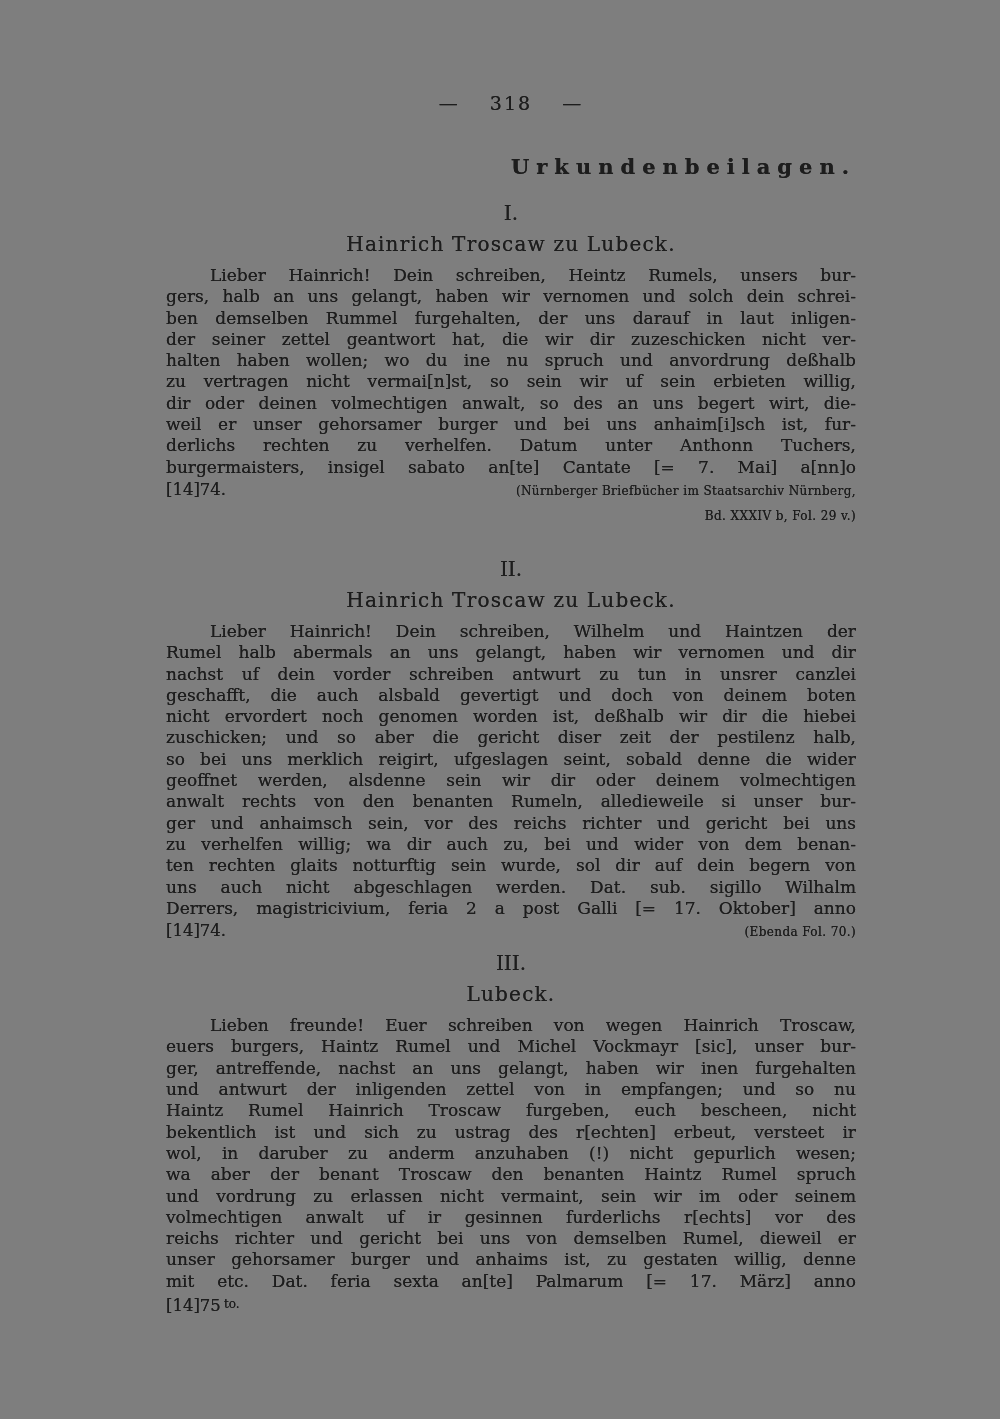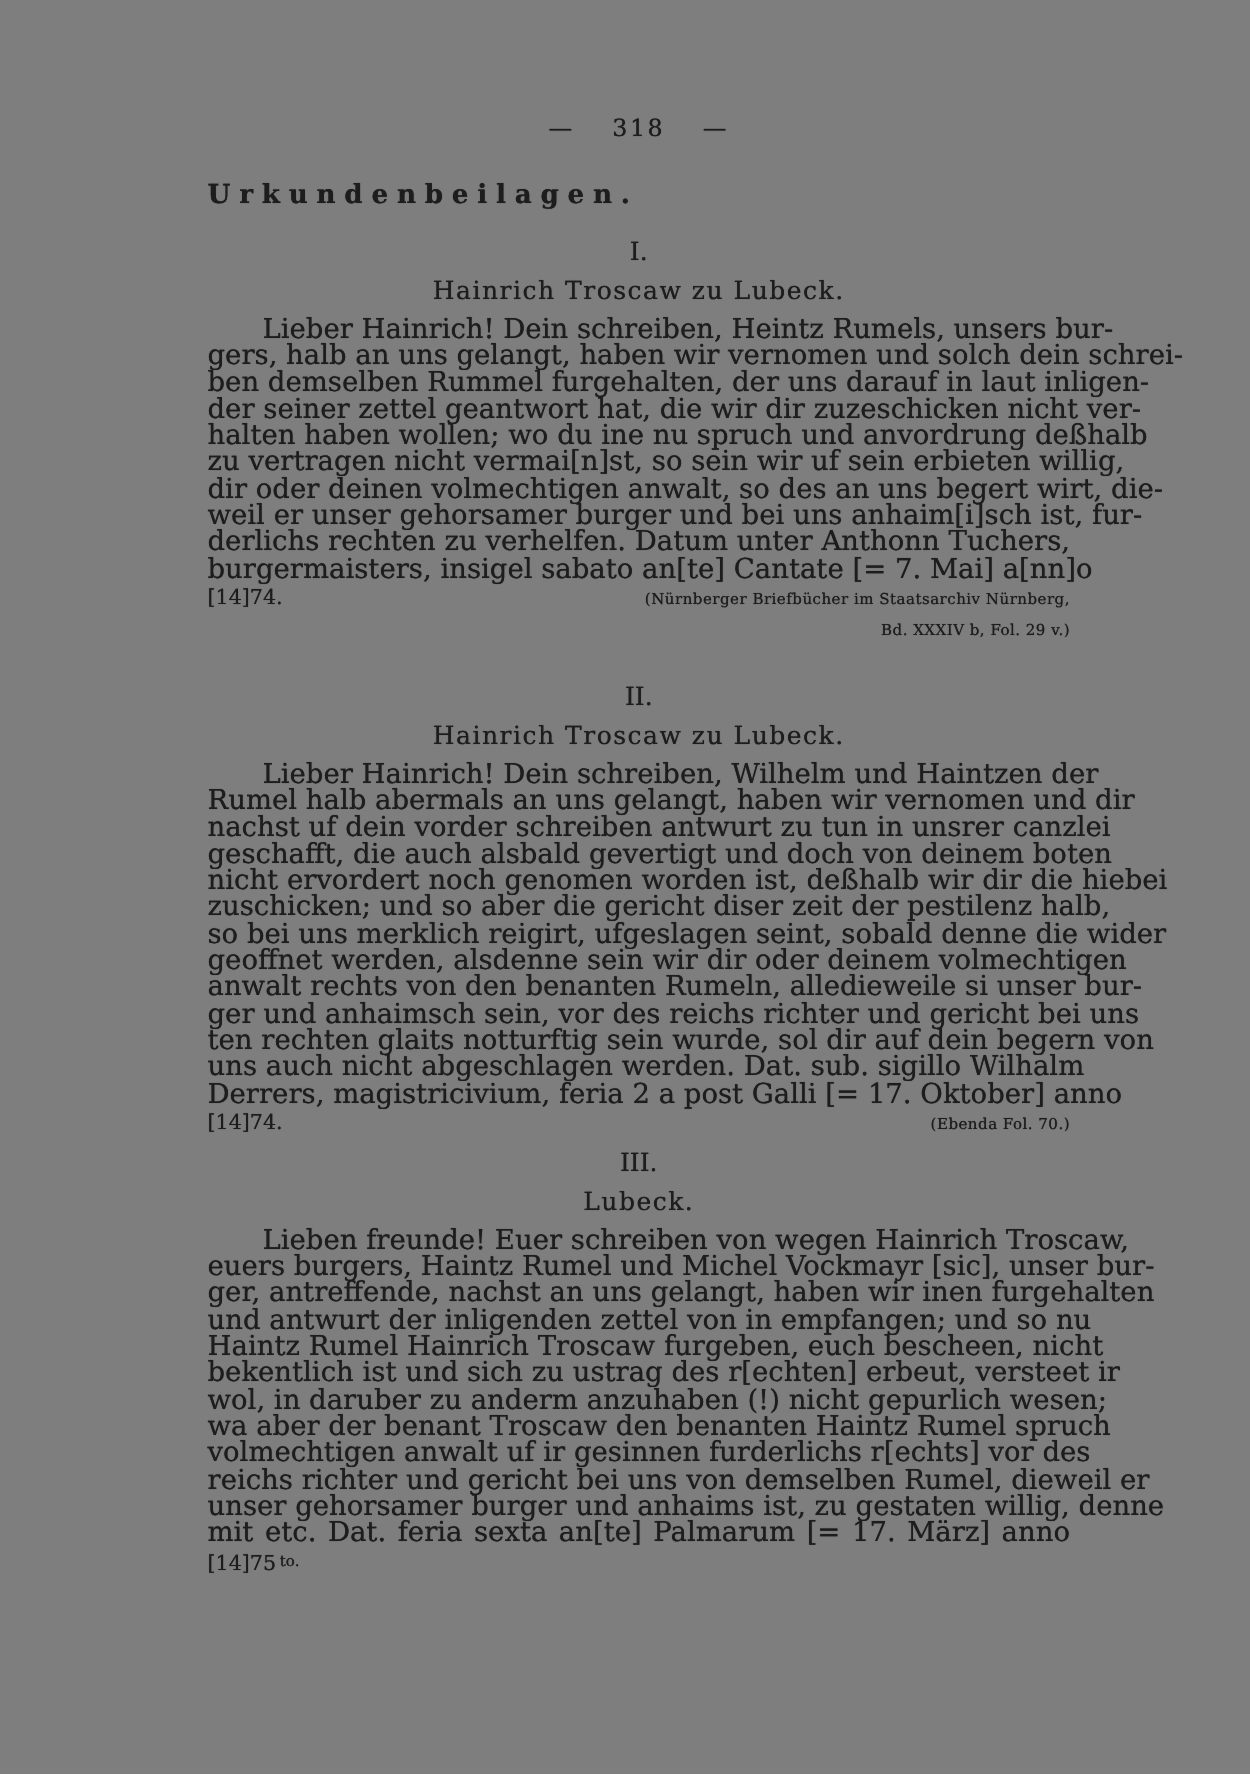--- a/index.html
+++ b/index.html
@@ -15,26 +15,26 @@
   .content {
     position:absolute; left:166px; top:0; width:690px;
     text-shadow:0 0 0.6px rgba(15,15,15,0.8);
   }
   .pageno {
     margin-top:92px;
     display:flex; justify-content:center; align-items:center; gap:30px;
     font-size:19px; letter-spacing:2px;
   }
   .main-title {
-    margin-top:28px; text-align:left;
+    margin-top:40px; text-align:right;
     font-size:21px; font-weight:bold; letter-spacing:7px;
   }
   .numeral { text-align:center; font-size:20px; }
   .sec-heading { text-align:center; font-size:20px; letter-spacing:1.2px; margin-top:7px; }
-  .para { margin-top:9px; font-size:22px; }
+  .para { margin-top:9px; font-size:17px; }
   .para > div {
     line-height:21.3px;
     text-align:justify; text-align-last:justify;
     white-space:nowrap;
   }
   .para > div:first-child { text-indent:44px; }
   .anno-line {
     display:flex; justify-content:space-between; align-items:baseline;
     line-height:24px;
   }
@@ -89,20 +89,21 @@
           <div>Lieber Hainrich! Dein schreiben, Wilhelm und Haintzen der</div>
           <div>Rumel halb abermals an uns gelangt, haben wir vernomen und dir</div>
           <div>nachst uf dein vorder schreiben antwurt zu tun in unsrer canzlei</div>
           <div>geschafft, die auch alsbald gevertigt und doch von deinem boten</div>
           <div>nicht ervordert noch genomen worden ist, deßhalb wir dir die hiebei</div>
           <div>zuschicken; und so aber die gericht diser zeit der pestilenz halb,</div>
           <div>so bei uns merklich reigirt, ufgeslagen seint, sobald denne die wider</div>
           <div>geoffnet werden, alsdenne sein wir dir oder deinem volmechtigen</div>
           <div>anwalt rechts von den benanten Rumeln, alledieweile si unser bur-</div>
           <div>ger und anhaimsch sein, vor des reichs richter und gericht bei uns</div>
+          <div>zu verhelfen willig; wa dir auch zu, bei und wider von dem benan-</div>
           <div>ten rechten glaits notturftig sein wurde, sol dir auf dein begern von</div>
           <div>uns auch nicht abgeschlagen werden. Dat. sub. sigillo Wilhalm</div>
           <div>Derrers, magistricivium, feria 2 a post Galli [= 17. Oktober] anno</div>
         </div>
       <div class="anno-line">
         <span class="anno">[14]74.</span>
         <span class="cite">(Ebenda Fol. 70.)</span>
       </div>
     </section>
 
@@ -111,20 +112,21 @@
       <div class="sec-heading">Lubeck.</div>
       <div class="para">
           <div>Lieben freunde! Euer schreiben von wegen Hainrich Troscaw,</div>
           <div>euers burgers, Haintz Rumel und Michel Vockmayr [sic], unser bur-</div>
           <div>ger, antreffende, nachst an uns gelangt, haben wir inen furgehalten</div>
           <div>und antwurt der inligenden zettel von in empfangen; und so nu</div>
           <div>Haintz Rumel Hainrich Troscaw furgeben, euch bescheen, nicht</div>
           <div>bekentlich ist und sich zu ustrag des r[echten] erbeut, versteet ir</div>
           <div>wol, in daruber zu anderm anzuhaben (!) nicht gepurlich wesen;</div>
           <div>wa aber der benant Troscaw den benanten Haintz Rumel spruch</div>
+          <div>und vordrung zu erlassen nicht vermaint, sein wir im oder seinem</div>
           <div>volmechtigen anwalt uf ir gesinnen furderlichs r[echts] vor des</div>
           <div>reichs richter und gericht bei uns von demselben Rumel, dieweil er</div>
           <div>unser gehorsamer burger und anhaims ist, zu gestaten willig, denne</div>
           <div>mit etc. Dat. feria sexta an[te] Palmarum [= 17. März] anno</div>
         </div>
       <div class="anno-line">
         <span class="anno"><span>[14]75</span><span class="anno-sup">to.</span></span>
       </div>
     </section>
 

